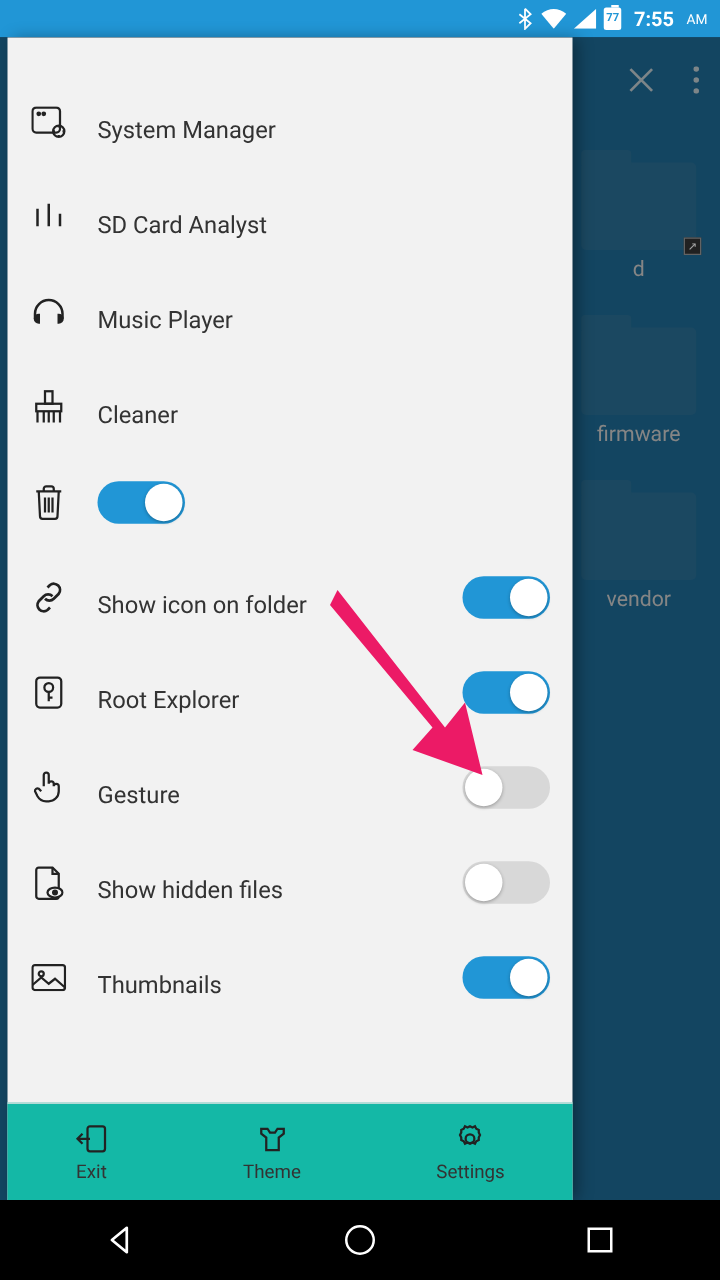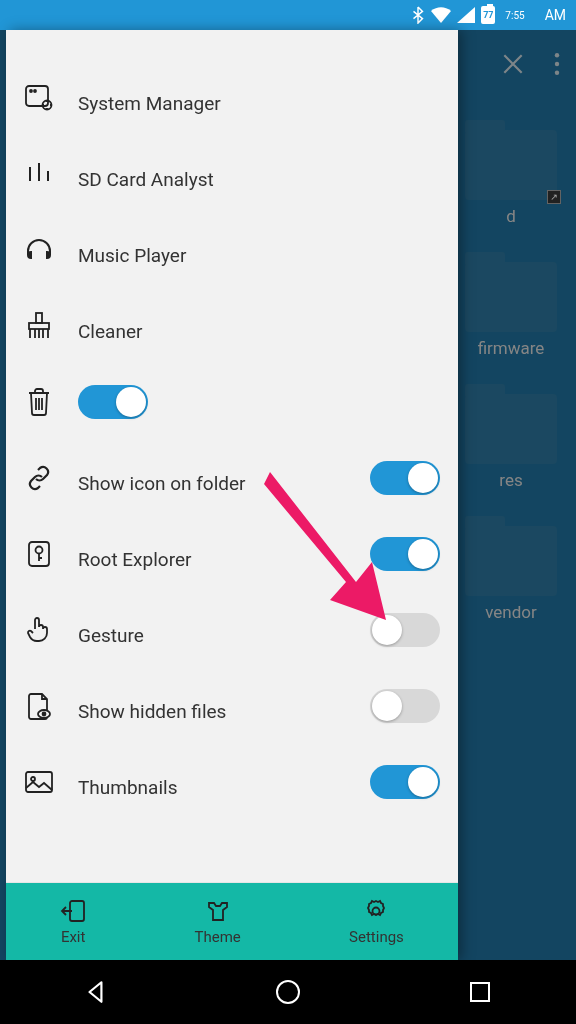--- a/index.html
+++ b/index.html
@@ -24,22 +24,22 @@
 }
 .status-bar .icon svg { display: block; }
 .status-bar .battery {
   width: 14px; height: 18px; border: 2px solid #fff; border-radius: 2px;
   position: relative; display: flex; align-items: center; justify-content: center;
   font-size: 9px; font-weight: bold; color: #2196d6; background: #fff;
 }
 .status-bar .battery::before {
   content: ""; position: absolute; top: -4px; left: 4px; width: 6px; height: 2px; background: #fff;
 }
-.status-bar .time { font-size: 10px; margin-left: 4px; }
-.status-bar .ampm { font-size: 14px; margin-left: 14px; }
+.status-bar .time { font-size: 16px; margin-left: 4px; font-weight: bold; }
+.status-bar .ampm { font-size: 11px; margin-left: 4px; }
 .app-area {
   position: absolute;
   top: 30px; left: 0; right: 0; bottom: 64px;
   background: #1e6b95;
 }
 .app-dim {
   position: absolute; inset: 0;
   background: rgba(0,0,0,0.35);
 }
 .app-header {
@@ -165,24 +165,20 @@
           <span class="link-badge">↗</span>
         </div>
       <span class="lbl">d</span>
     </div>
     <div class="folder">
       <div class="ficn"></div>
       <span class="lbl">firmware</span>
     </div>
     <div class="folder">
       <div class="ficn"></div>
-      <span class="lbl">res</span>
-    </div>
-    <div class="folder">
-      <div class="ficn"></div>
       <span class="lbl">vendor</span>
     </div>
   </div>
   <div class="app-dim"></div>
 </div>
 
 <svg class="arrow" viewBox="0 0 140 160">
   <defs>
       <filter id="sh">
         <feDropShadow dx="0" dy="0" stdDeviation="0"></feDropShadow>

